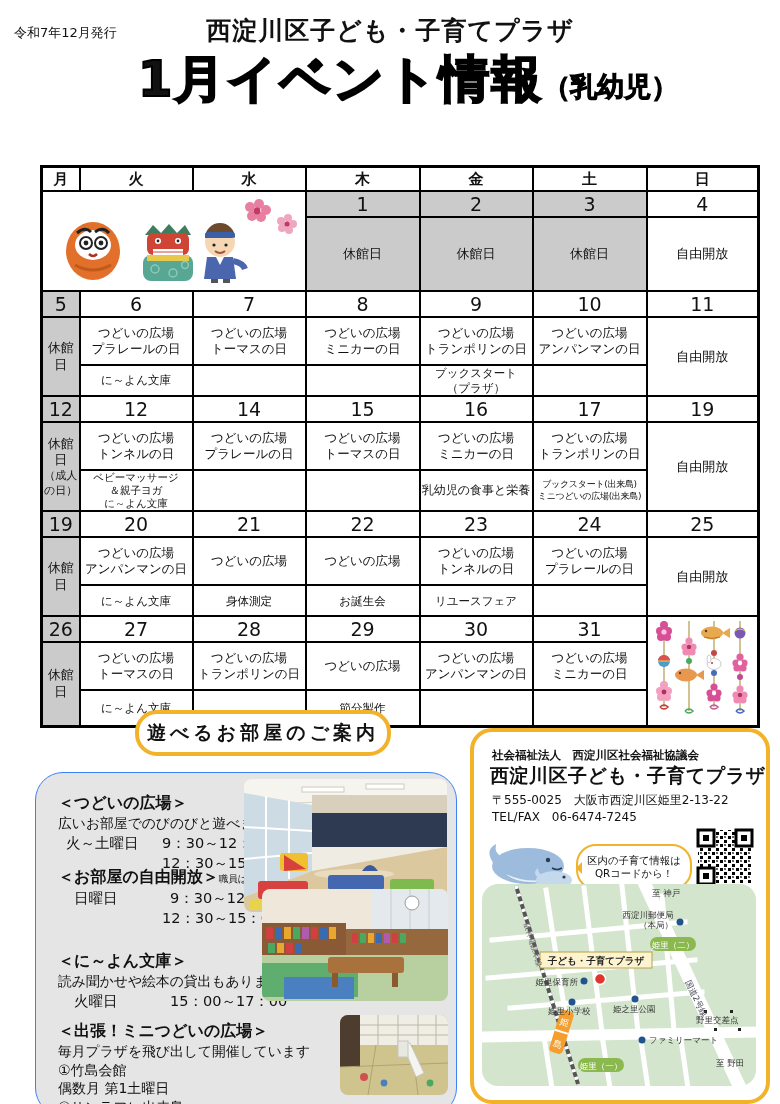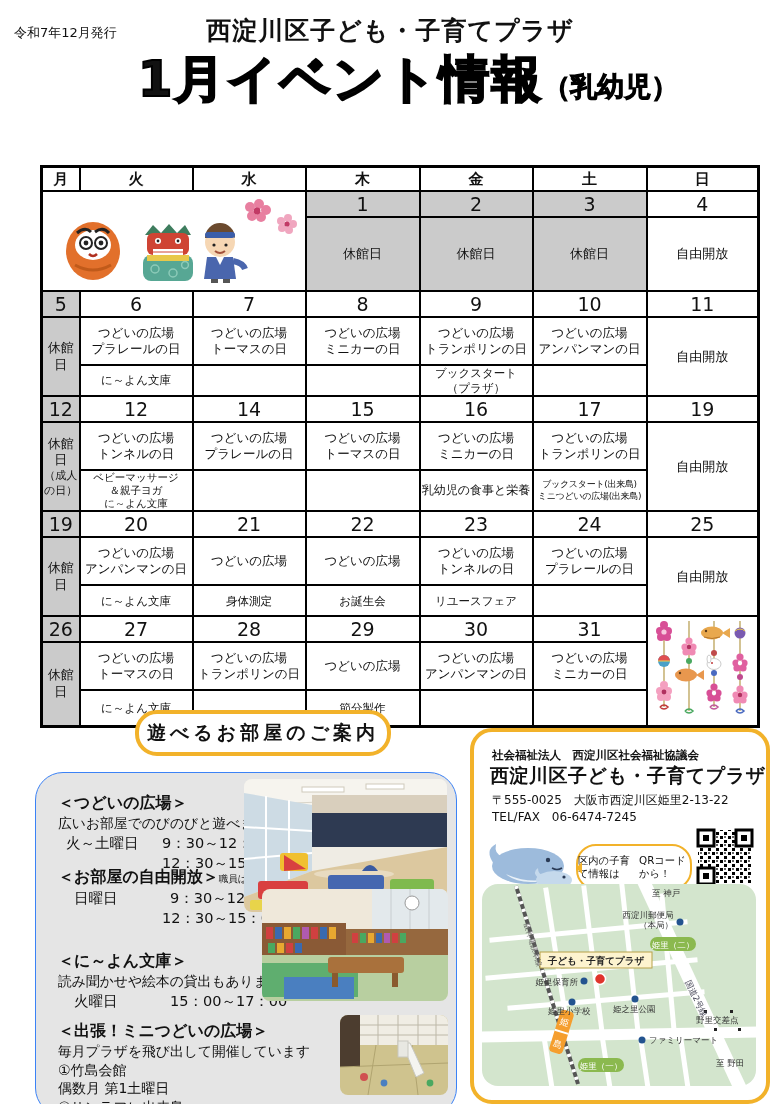--- a/index.html
+++ b/index.html
@@ -52,21 +52,21 @@
   .fineprint{font-size:10px;margin-top:2px;}
   .photo{position:absolute;border-radius:8px;overflow:hidden;}
   .contact-box{position:absolute;left:470px;top:728px;width:292px;height:368px;
                border:4px solid #F2B22A;border-radius:22px;background:#fff;}
   .c-org-small{position:absolute;left:18px;top:16px;font-size:11.5px;font-weight:bold;}
   .c-org-name{position:absolute;left:16px;top:31px;font-size:19px;font-weight:900;letter-spacing:0.5px;}
   .c-addr{position:absolute;left:18px;top:60px;font-size:12px;}
   .c-tel{position:absolute;left:18px;top:77px;font-size:12px;}
   .whale{position:absolute;left:8px;top:98px;}
   .bubble{position:absolute;left:102px;top:112px;width:112px;height:42px;background:#fff;
-          border:2px solid #F2B22A;border-radius:20px;display:flex;flex-direction:row;
+          border:2px solid #F2B22A;border-radius:20px;display:flex;flex-direction:column;
           align-items:center;justify-content:center;font-size:10.3px;line-height:1.3;}
   .bubble:before{content:"";position:absolute;left:-8px;top:16px;border:6px solid transparent;
                  border-right-color:#F2B22A;}
   .qr{position:absolute;left:222px;top:96px;}
   .map-wrap{position:absolute;left:6px;top:150px;}
 </style>
 </head>
 <body>
 
 <div class="page">

